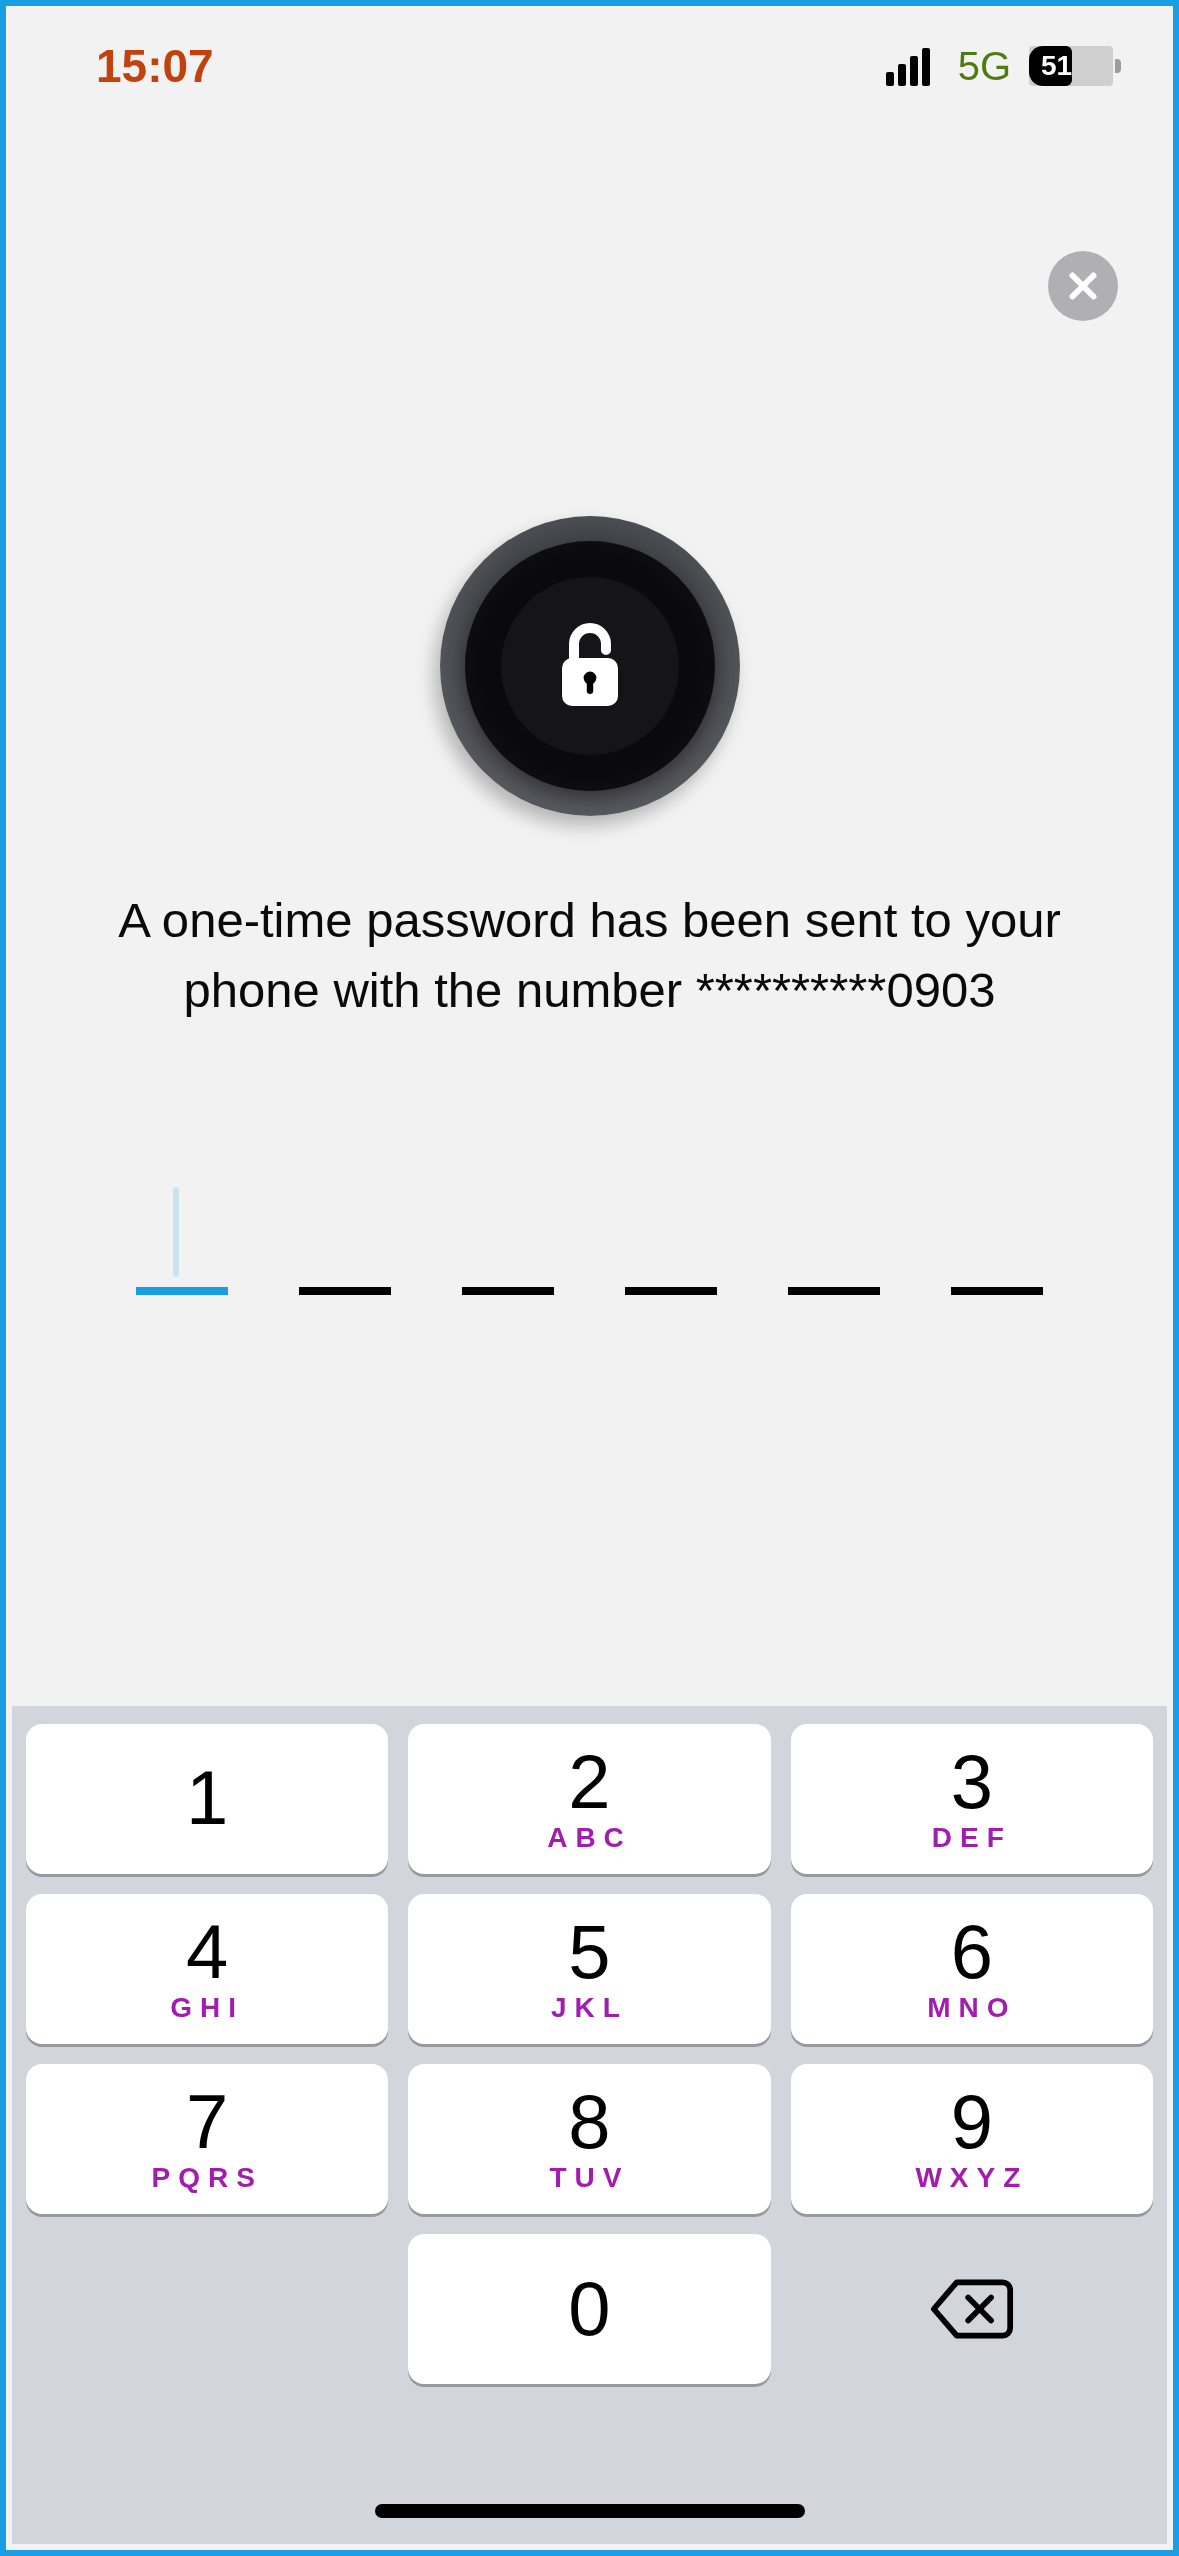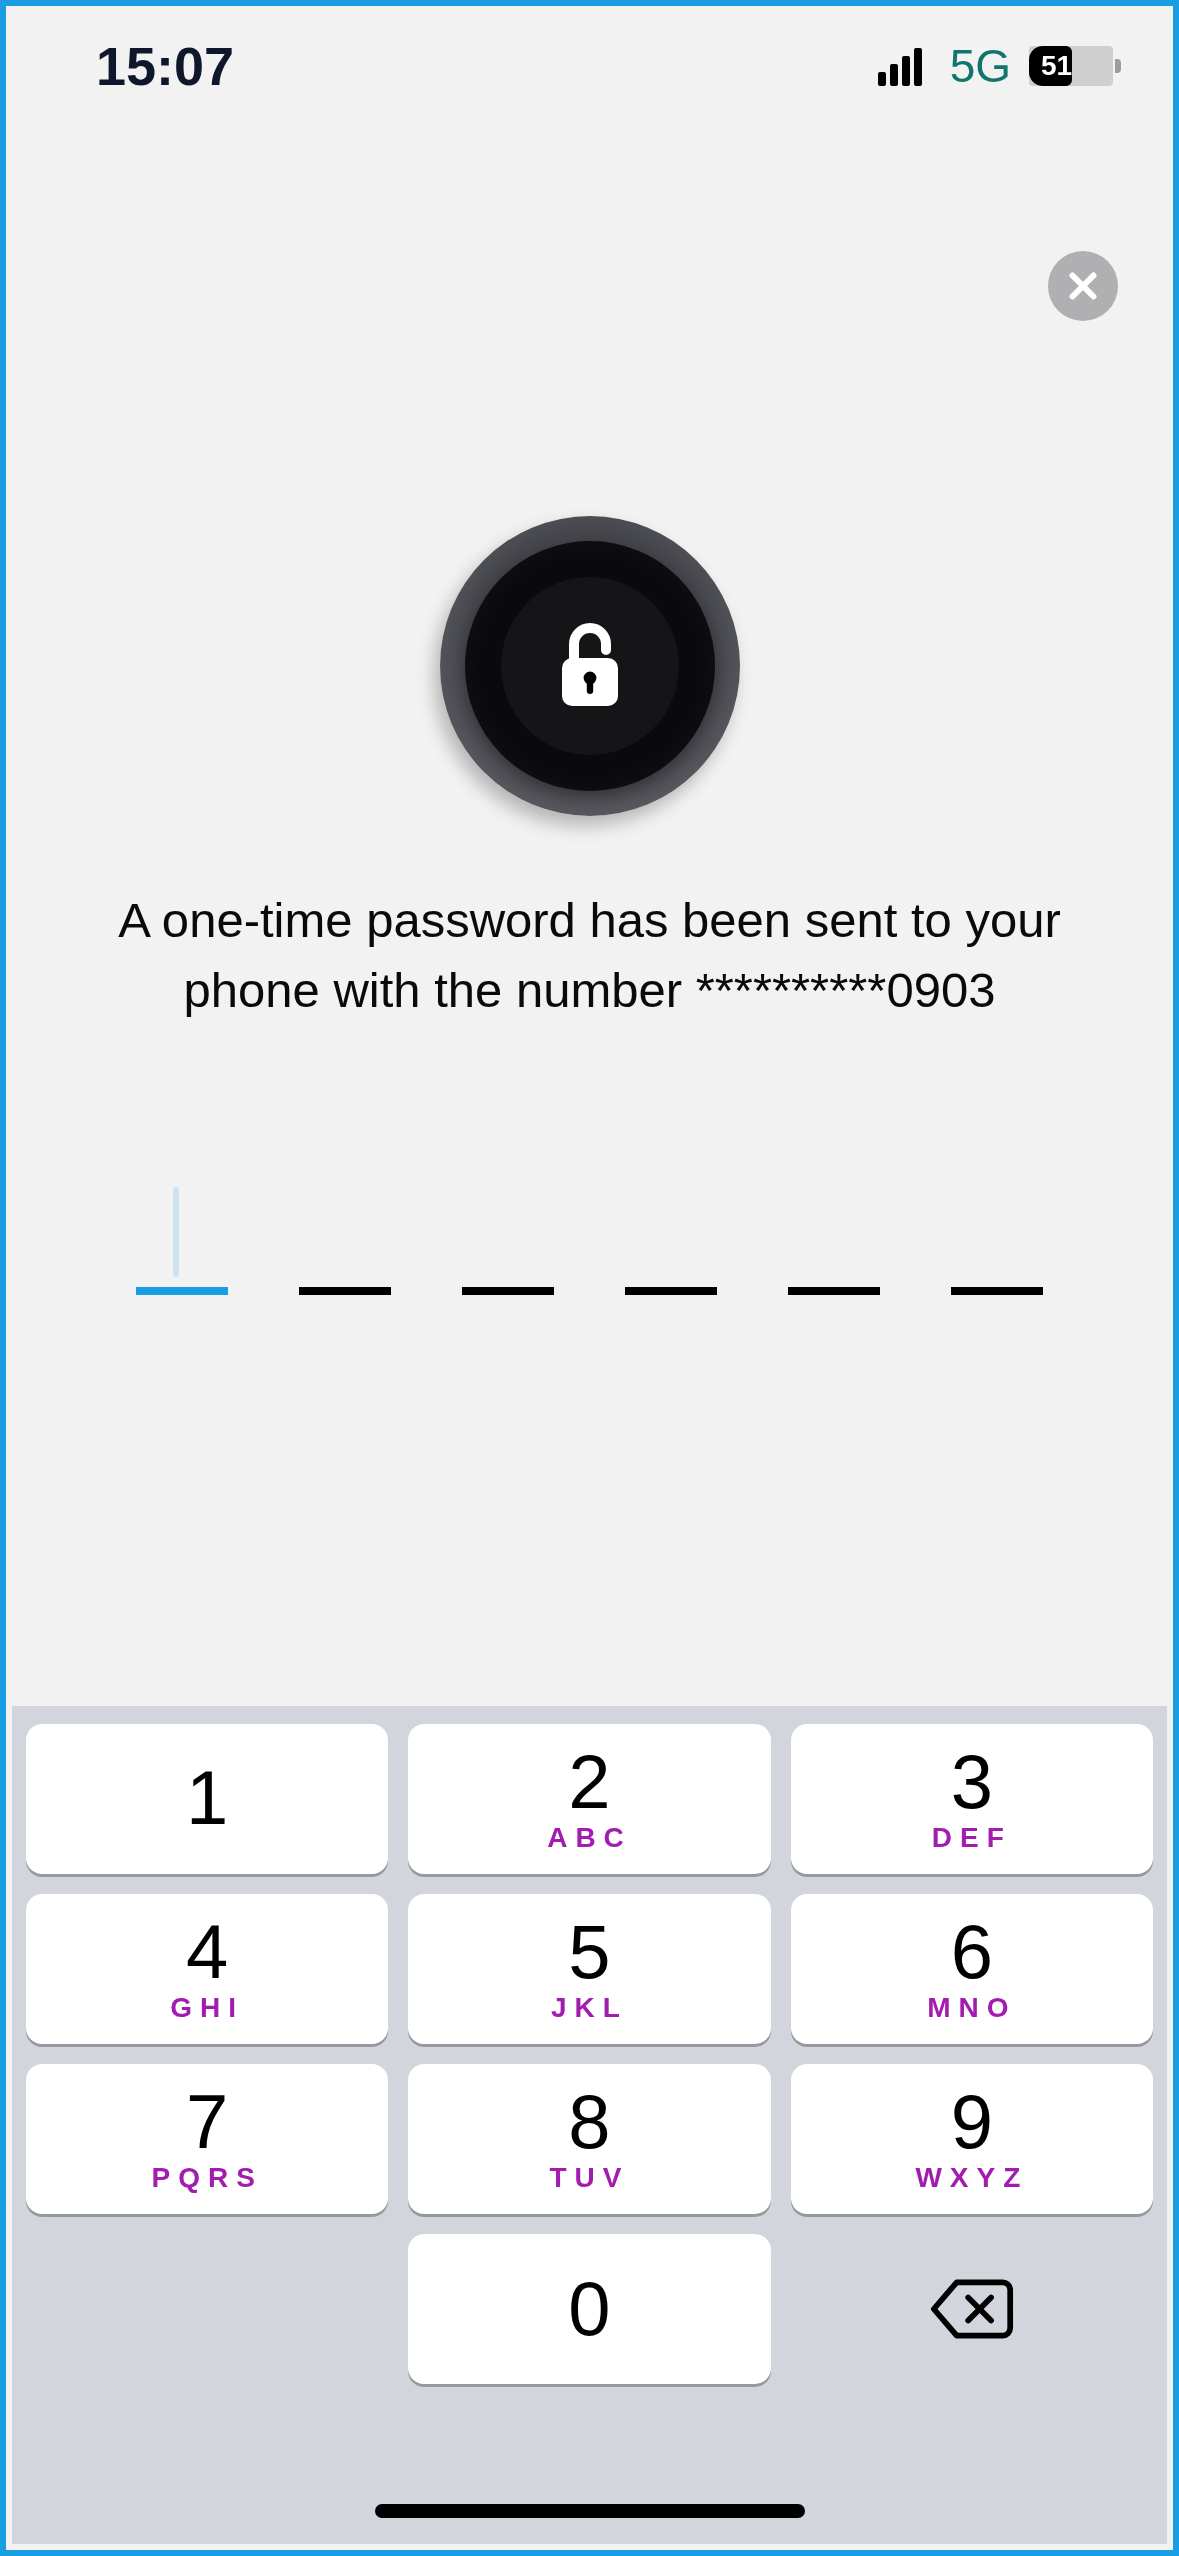--- a/index.html
+++ b/index.html
@@ -25,23 +25,23 @@
     }
     
     .status-bar {
       height: 120px;
       display: flex;
       align-items: center;
       justify-content: space-between;
       padding: 0 60px 0 90px;
     }
     .status-time {
-      font-size: 54px;
+      font-size: 46px;
       font-weight: 600;
-      color: #0f172a;
+      color: #c2410c;
       letter-spacing: 0px;
     }
     .status-right {
       display: flex;
       align-items: center;
       gap: 12px;
     }
     .signal-bars {
       display: flex;
       align-items: flex-end;
@@ -51,23 +51,23 @@
     .signal-bars span {
       width: 8px;
       background: #000;
       border-radius: 2px;
     }
     .signal-bars span:nth-child(1){height:14px;}
     .signal-bars span:nth-child(2){height:22px;}
     .signal-bars span:nth-child(3){height:30px;}
     .signal-bars span:nth-child(4){height:38px;}
     .network-type {
-      font-size: 46px;
+      font-size: 40px;
       font-weight: 500;
-      color: #0f766e;
+      color: #4d7c0f;
       margin-left: 16px;
       margin-right: 6px;
     }
     .battery {
       width: 84px;
       height: 40px;
       border-radius: 4px;
       position: relative;
       display: flex;
       align-items: center;

